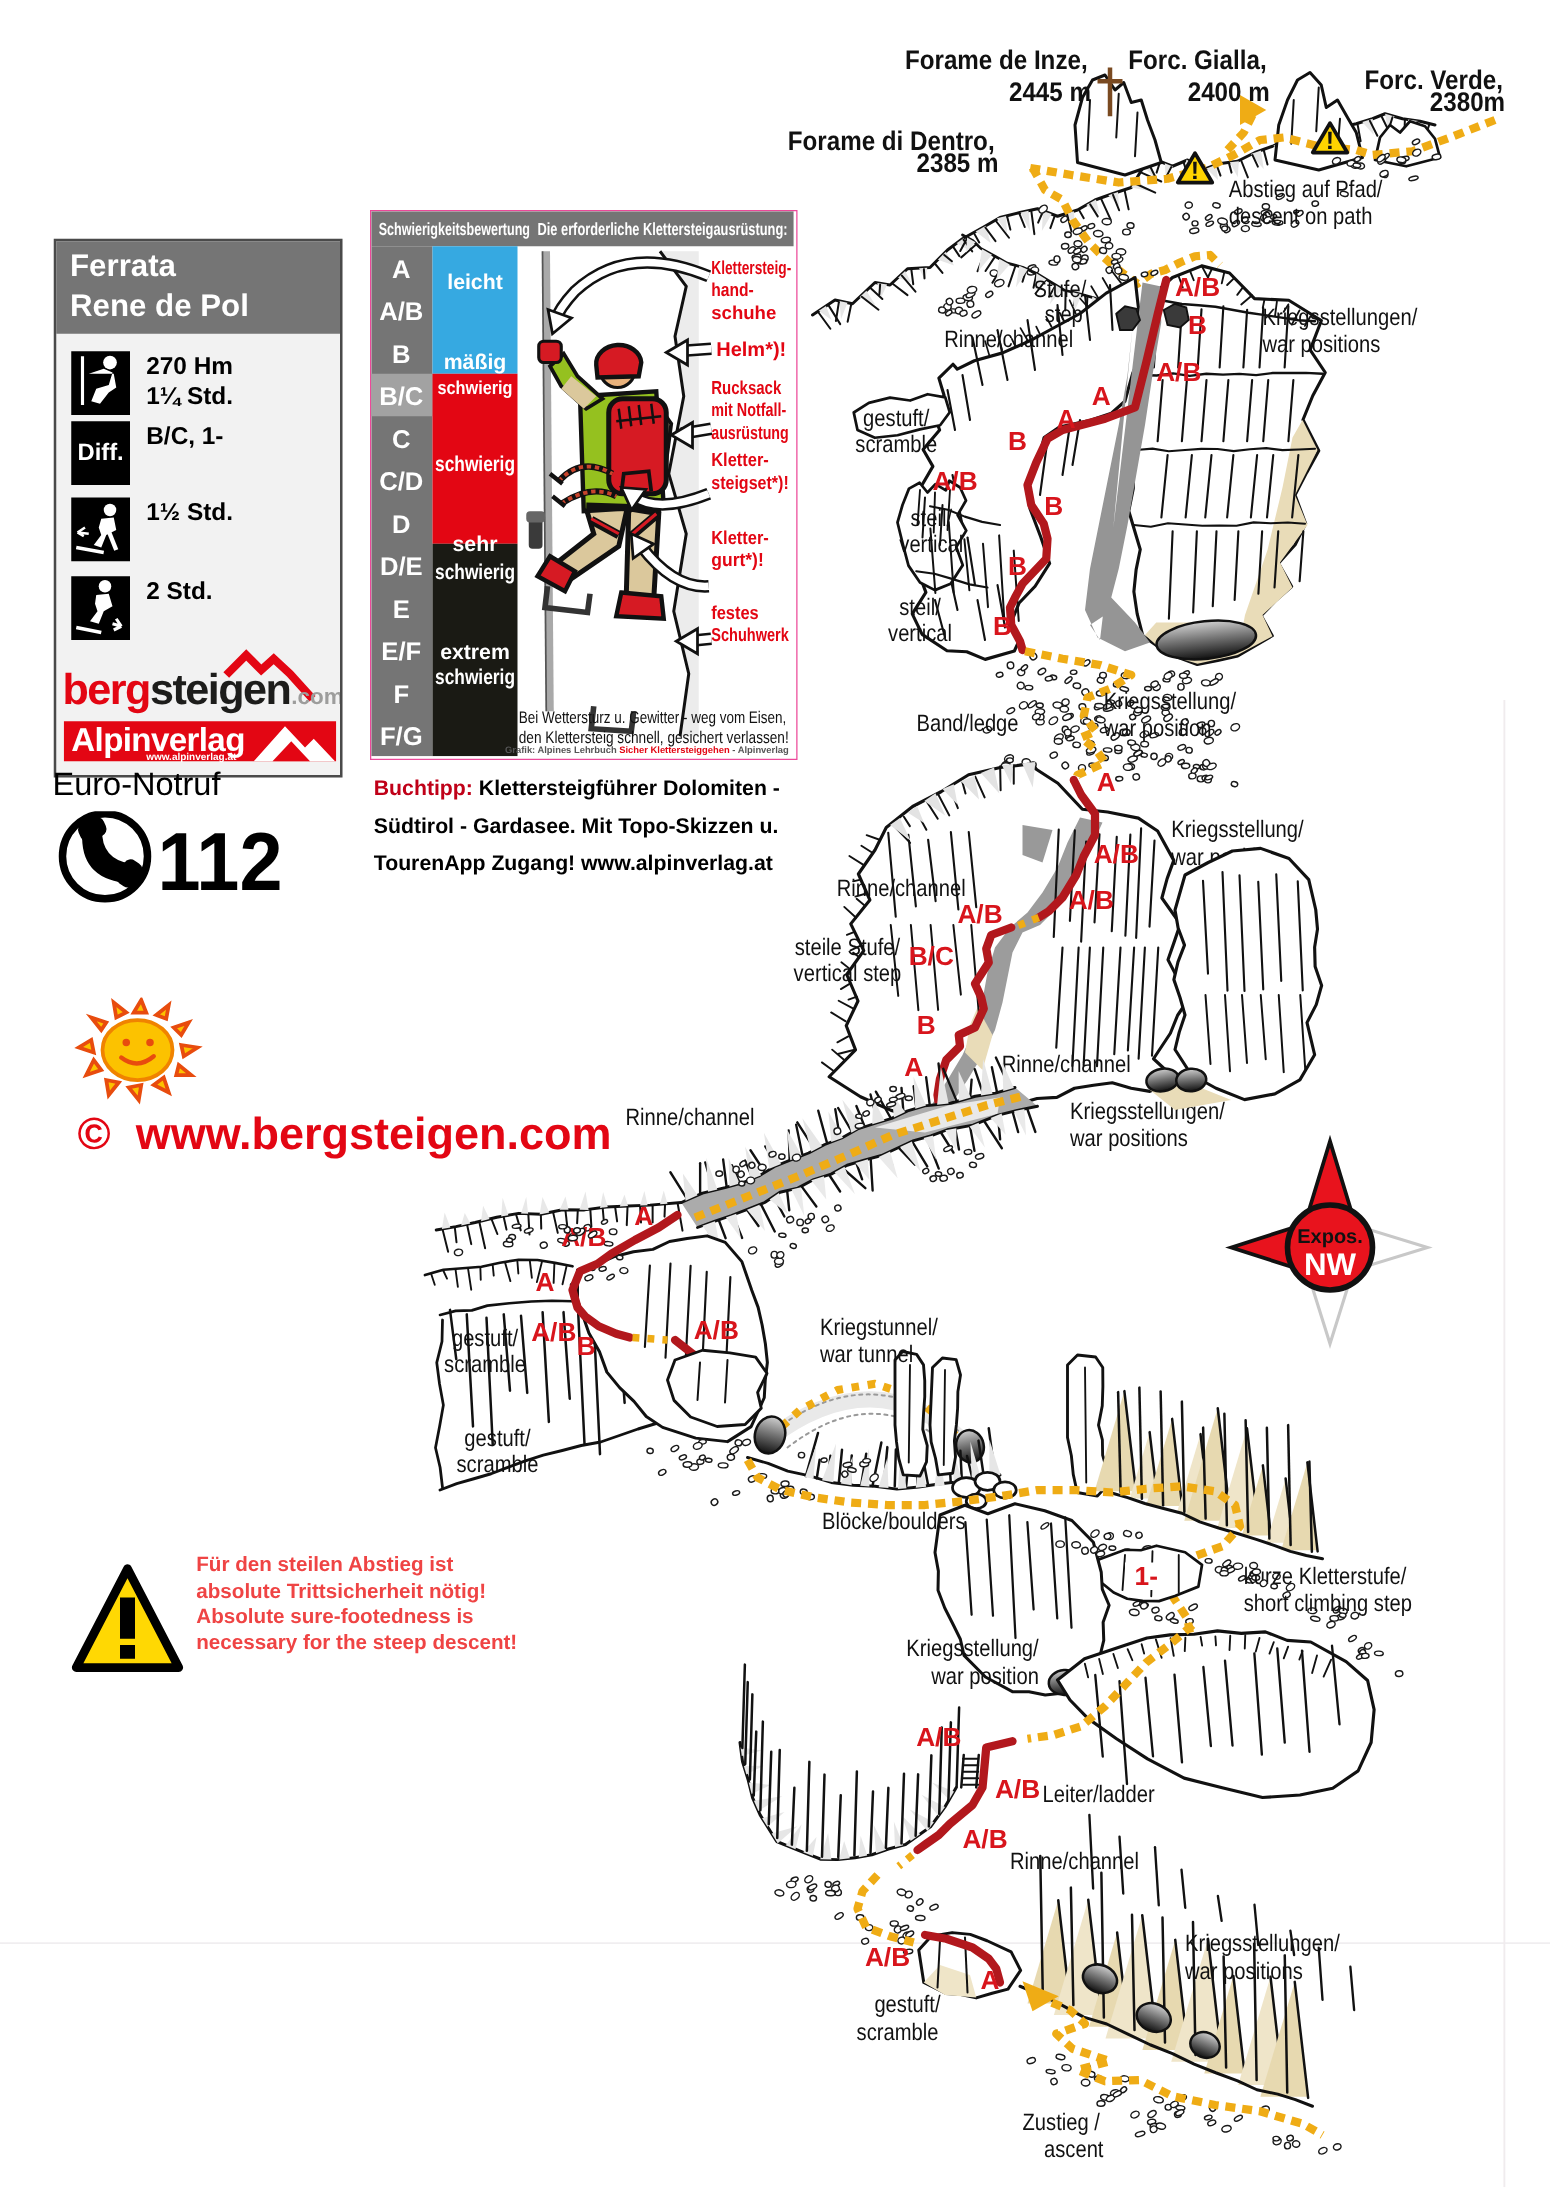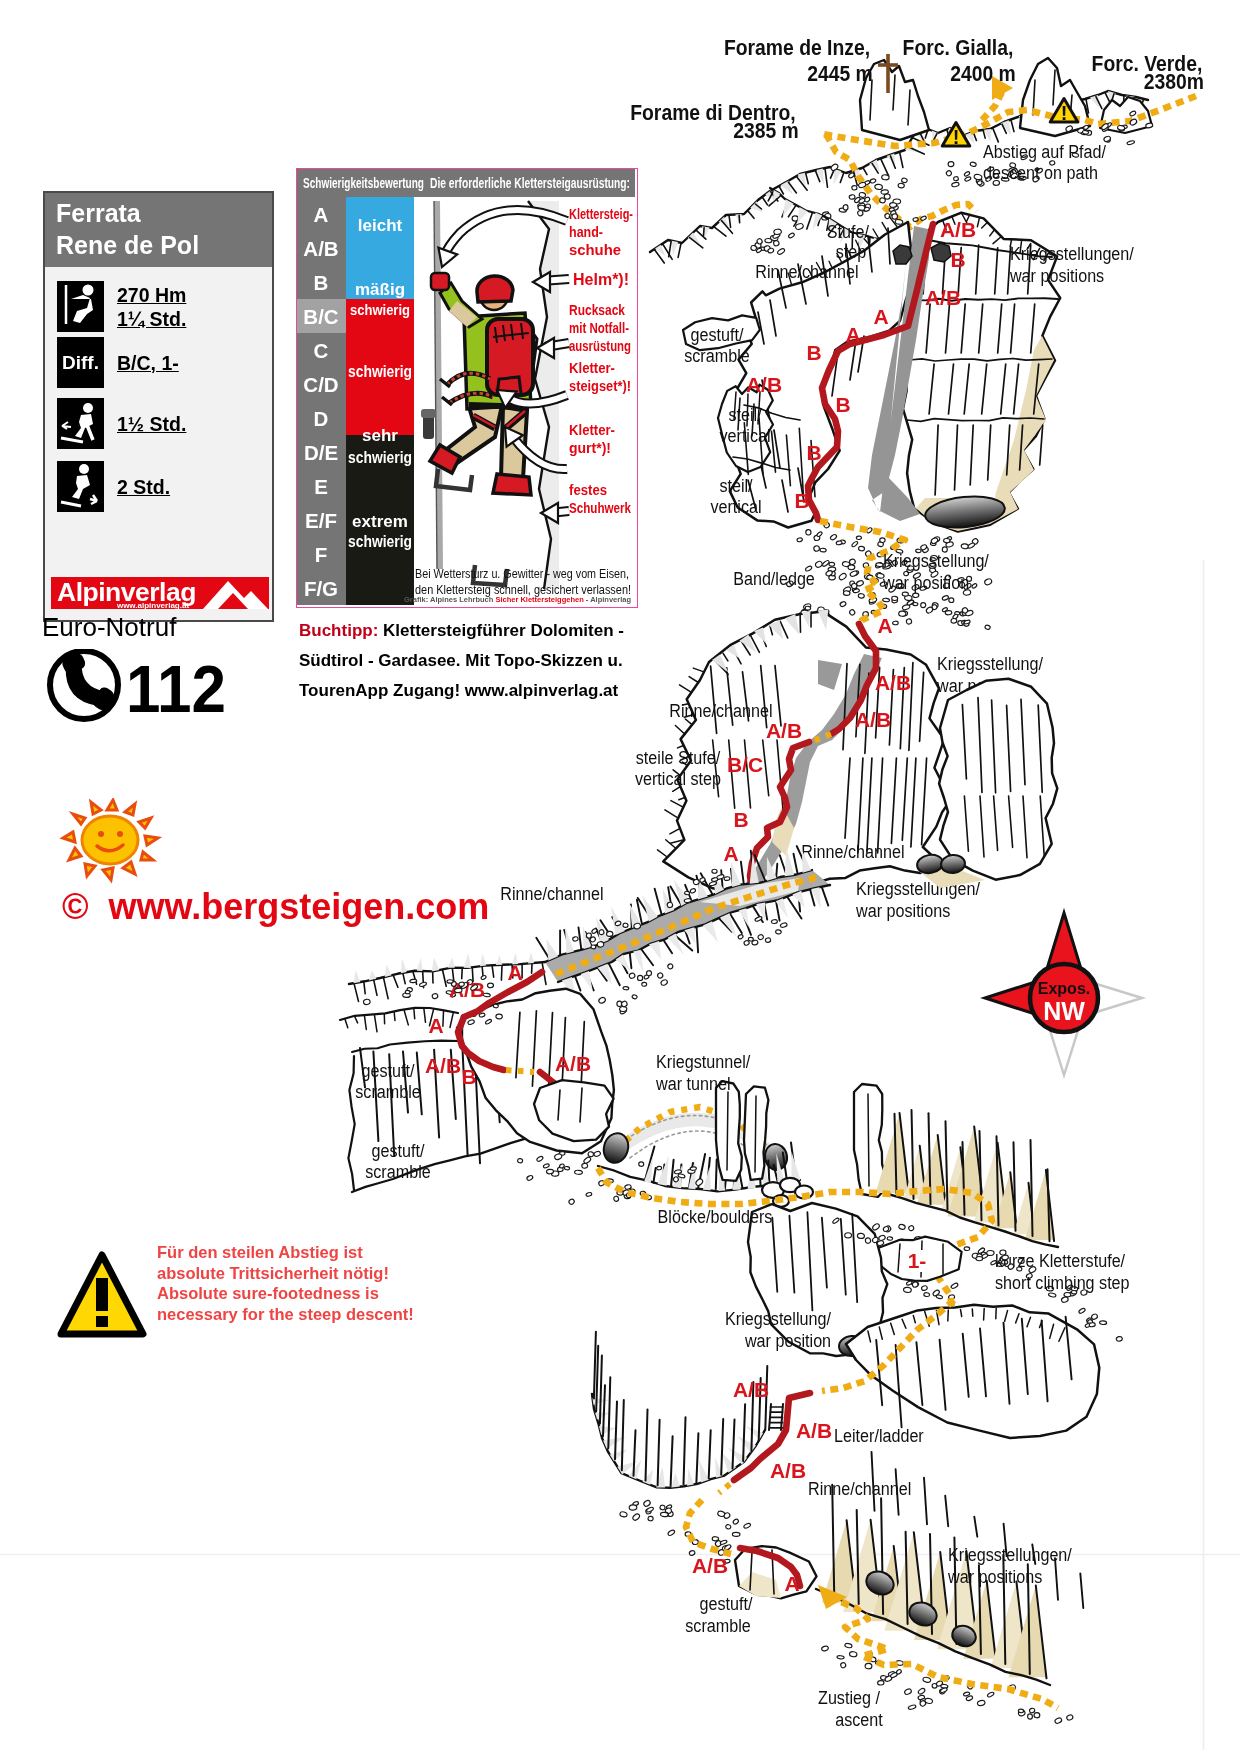--- a/index.html
+++ b/index.html
@@ -1,20 +1,20 @@
 <!DOCTYPE html>
 <html><head><meta charset="utf-8">
 <style>
 html,body{margin:0;padding:0;background:#fff;}
 #page{position:relative;width:1240px;height:1750px;background:#fff;overflow:hidden;
   font-family:"Liberation Sans",sans-serif;}
 .abs{position:absolute;}
 #infobox{left:43px;top:154px;width:227px;height:427px;border:2px solid #4a4a4a;background:#f2f2f2;margin-top:37px;}
 #infobox .hd{background:#757575;color:#fff;font-weight:bold;font-size:25px;line-height:32px;padding:4px 0 6px 11px;}
-.irow{position:absolute;left:12px;display:flex;align-items:center;text-decoration:underline;}
+.irow{position:absolute;left:12px;display:flex;}
 .ik{width:47px;height:51px;background:#000;color:#fff;flex:none;position:relative;}
 .itx{margin-left:13px;font-weight:bold;font-size:19.5px;line-height:24px;color:#000;}
 #euro{left:42px;top:612px;width:260px;}
 #euro .t{font-weight:normal;font-size:26px;color:#000;}
 #buch{left:299px;top:616px;width:345px;font-size:17px;font-weight:bold;line-height:30px;color:#000;}
 #buch .r{color:#c00018;}
 #cpy{left:62px;top:886px;font-size:36px;font-weight:bold;color:#e30613;}
 #warn{left:157px;top:1242px;width:310px;font-size:16.5px;font-weight:bold;line-height:20.6px;color:#ef4444;}
 #legend{left:296px;top:168px;width:340px;height:438px;border:1px solid #ec4899;background:#fff;}
 </style></head>
@@ -47,20 +47,25 @@
   </div>
   <div class="irow" style="top:268px;">
     <div class="ik"><svg width="47" height="47" viewBox="0 0 47 47">
 <line x1="4" y1="41" x2="24" y2="45" stroke="#fff" stroke-width="3"></line>
 <circle cx="27" cy="8" r="5" fill="#fff"></circle>
 <path d="M20 15 L30 14 L33 24 L26 28 L22 38 L15 36 L21 28 L19 22 Z" fill="#fff"></path>
 <path d="M33 38 L40 40 M40 40 L36 34 M40 40 L34 43" stroke="#fff" stroke-width="2.5"></path>
 </svg></div>
     <div class="itx">2 Std.</div>
   </div>
+  <div class="abs" style="left:5px;top:325px;width:220px;height:55px;"><svg width="222" height="55" viewBox="0 0 222 55">
+<polyline points="131,22 147,6 159,18 169,9 182,21 200,41" fill="none" stroke="#e30613" stroke-width="6.5"></polyline>
+<text x="0" y="45" font-family="Liberation Sans,sans-serif" font-weight="bold" font-size="34.5" letter-spacing="-1.2"><tspan fill="#e30613">berg</tspan><tspan fill="#1d1d1b">steigen</tspan></text>
+<text x="183" y="45" font-family="Liberation Sans,sans-serif" font-weight="bold" font-size="18" fill="#9d9d9c">.com</text>
+</svg></div>
   <div class="abs" style="left:6px;top:381px;width:218px;height:38px;"><svg width="218" height="38" viewBox="0 0 218 38">
 <polygon points="0,3 170,3 218,3 218,35 0,35" fill="#e30613"></polygon>
 <polygon points="152,35 177,7 193,24 200,17 217,35" fill="#fff"></polygon>
 <polygon points="167,35 182,19 197,35" fill="#e30613"></polygon>
 <text x="6" y="27" font-family="Liberation Sans,sans-serif" font-weight="bold" font-size="26.5" fill="#fff" letter-spacing="-0.5">Alpinverlag</text>
 <text x="102" y="34" font-size="8" font-weight="bold" fill="#fff" font-family="Liberation Sans,sans-serif" text-anchor="middle">www.alpinverlag.at</text>
 </svg></div>
 </div>
 
 <div class="abs" id="legend"><svg width="338" height="436" viewBox="0 0 338 436">

